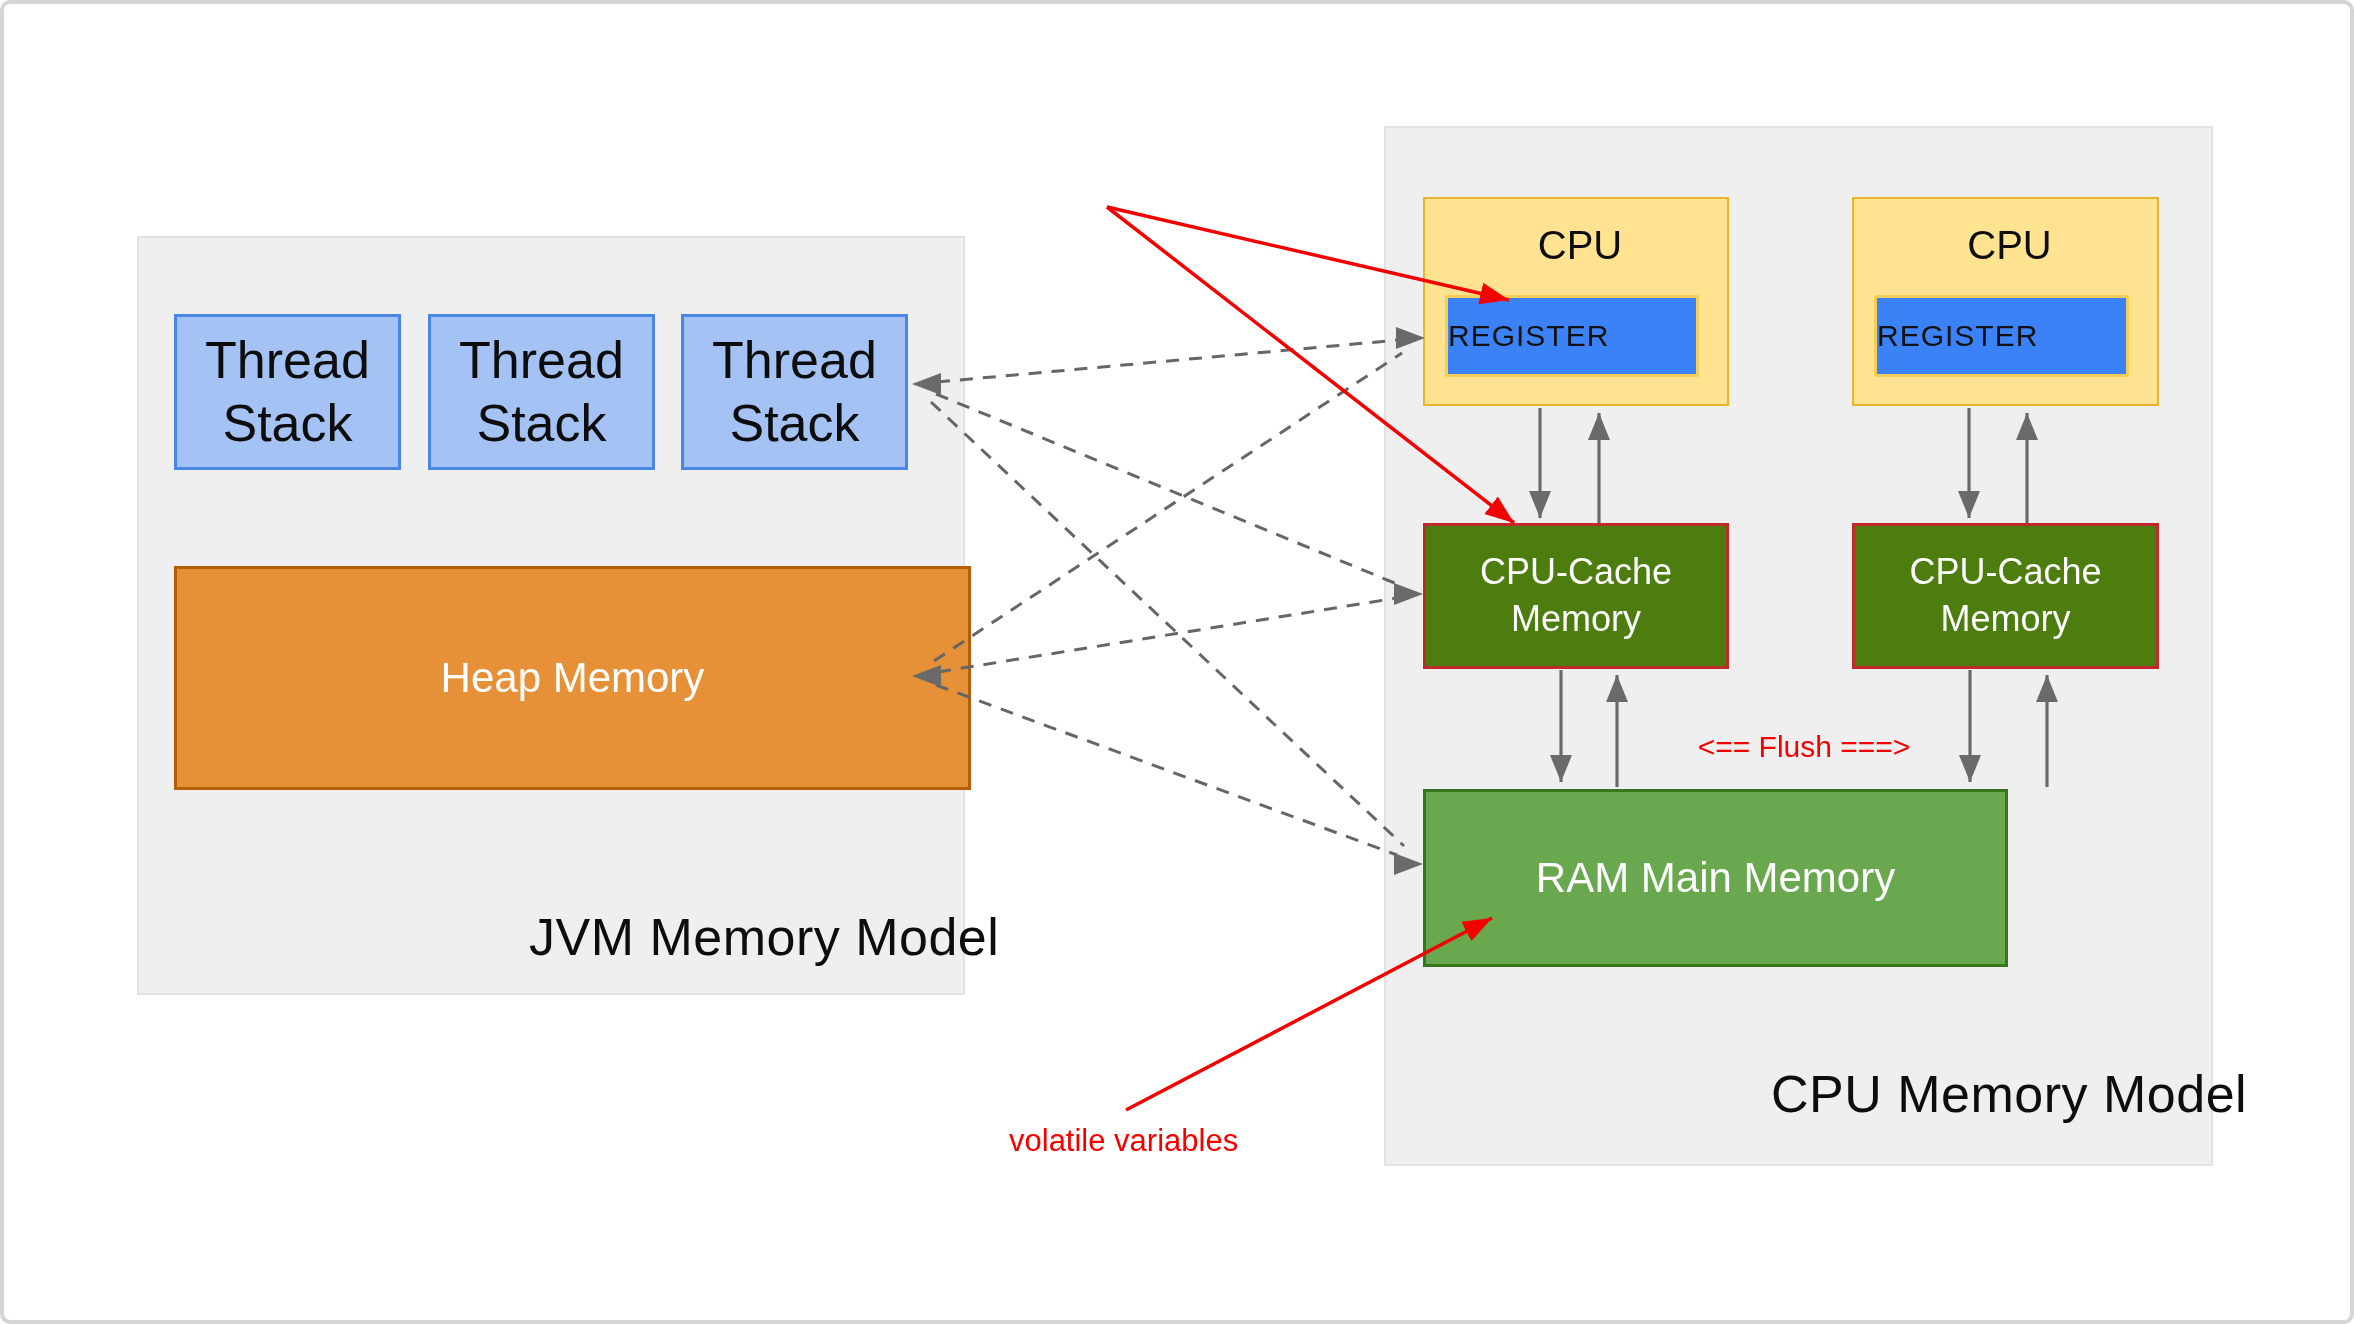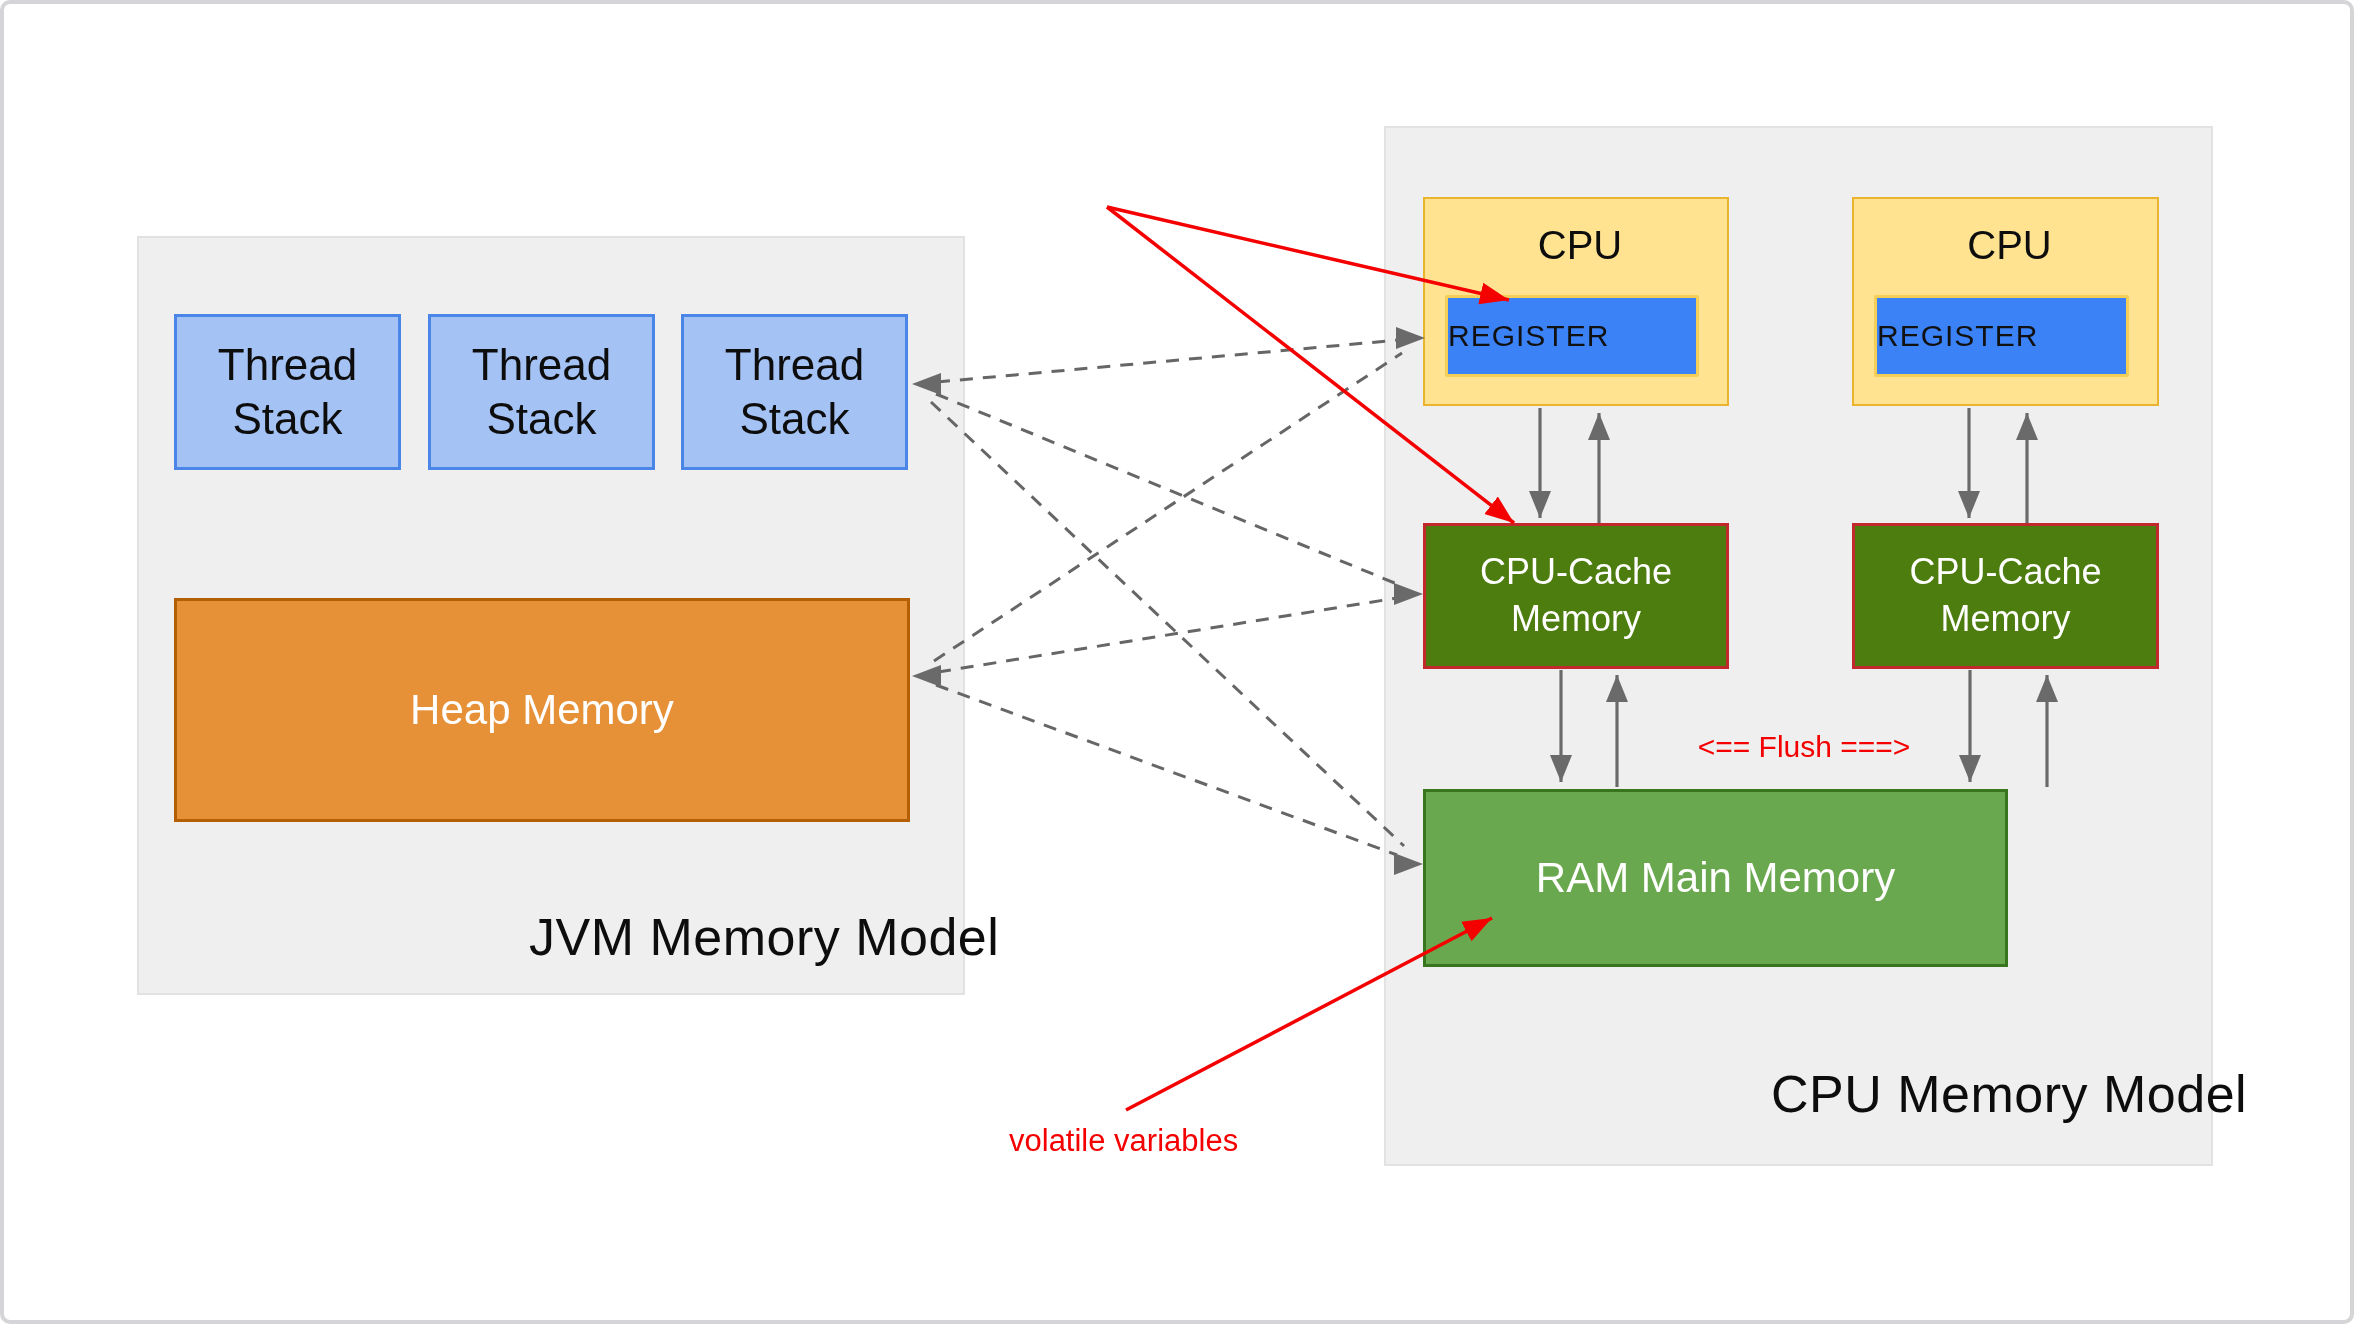--- a/index.html
+++ b/index.html
@@ -9,21 +9,21 @@
     font-family:"Liberation Sans", sans-serif;
   }
   .abs{position:absolute;box-sizing:border-box;}
   .gray-panel{background:#efefef;border:2px solid #e2e2e2;}
   .panel-title{
     position:absolute;font-size:52px;color:#0d0d0d;letter-spacing:0.5px;white-space:nowrap;
   }
   .ts{
     background:#a4c2f4;border:3px solid #4a86e8;color:#0d0d0d;
     display:flex;flex-direction:column;align-items:center;justify-content:center;
-    font-size:44px;line-height:1.22;text-align:center;
+    font-size:52px;line-height:1.22;text-align:center;
   }
   .heap{
     background:#e69138;border:3px solid #b45f06;color:#ffffff;
     display:flex;align-items:center;justify-content:center;font-size:42px;
   }
   .cpu{
     background:#ffe391;border:2px solid #eab42e;color:#0d0d0d;
     text-align:center;font-size:40px;padding-left:8px;
   }
   .cpu-label{margin-top:24px;}
@@ -63,21 +63,21 @@
   </div>
   <div class="abs ts" style="left:424px;top:310px;width:227px;height:156px;">
     <span>Thread</span>
     <span>Stack</span>
   </div>
   <div class="abs ts" style="left:677px;top:310px;width:227px;height:156px;">
     <span>Thread</span>
     <span>Stack</span>
   </div>
 
-  <div class="abs heap" style="left:170px;top:562px;width:736px;height:224px;margin-top:32px;">
+  <div class="abs heap" style="left:170px;top:562px;width:797px;height:224px;">
     <span>Heap Memory</span>
   </div>
 
   <div class="abs gray-panel" style="left:1380px;top:122px;width:829px;height:1040px;"></div>
   <div class="panel-title" style="left:1767px;top:1060px;">CPU Memory Model</div>
 
   <div class="abs cpu" style="left:1419px;top:193px;width:306px;height:209px;">
     <div class="cpu-label">CPU</div>
     <div class="reg">
       <span>REGISTER</span>

